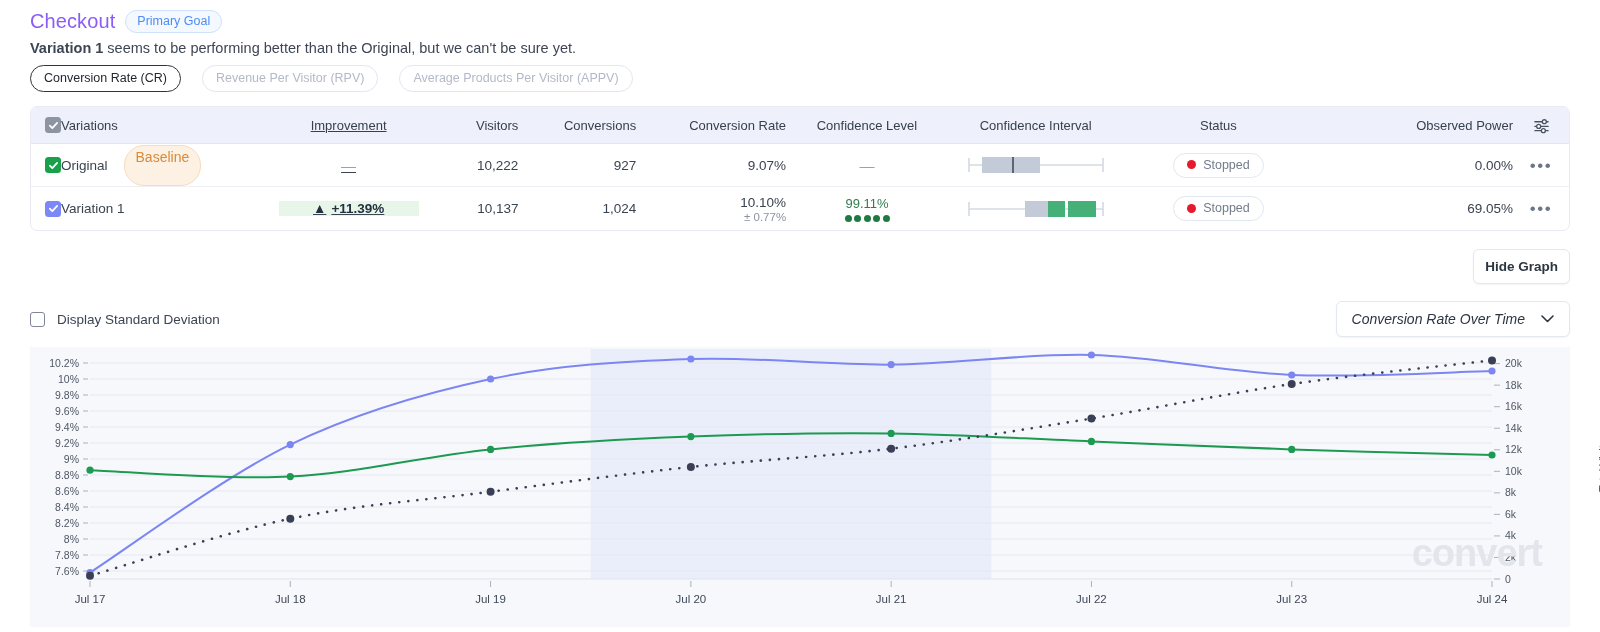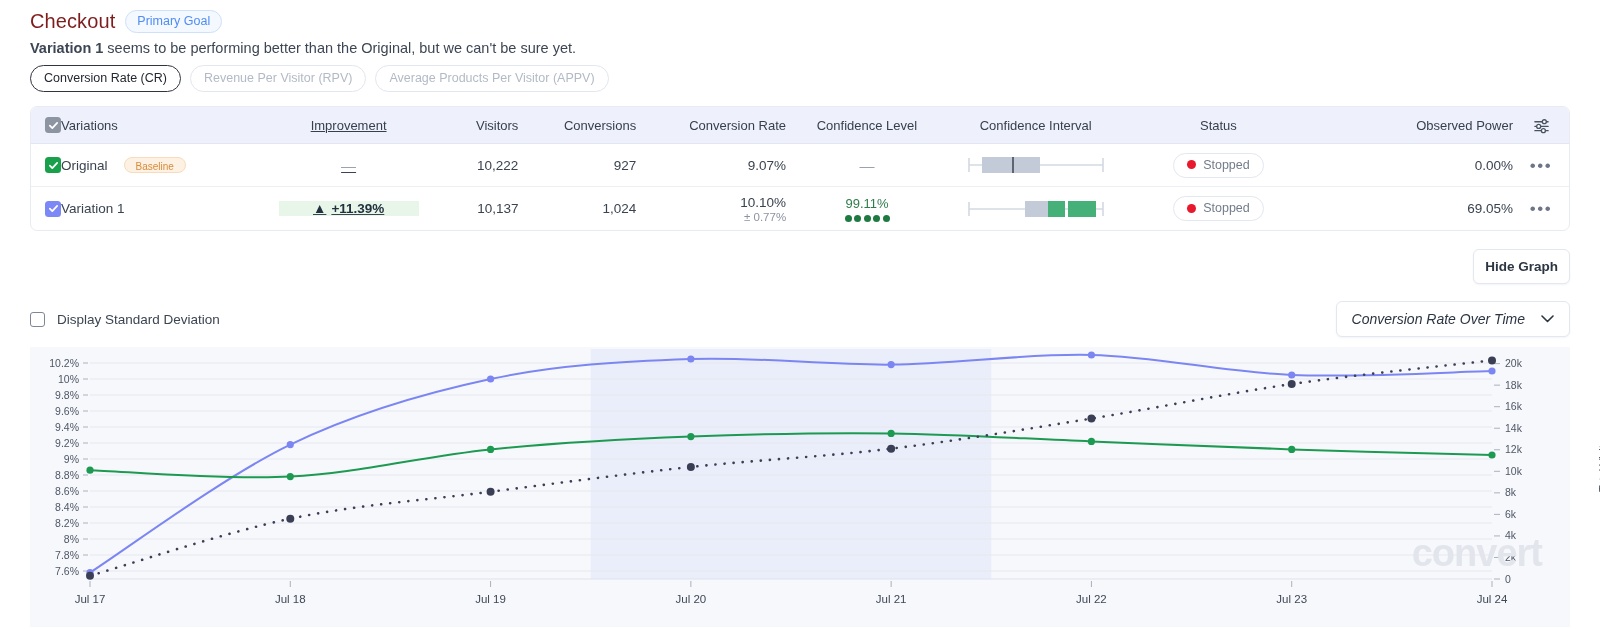--- a/index.html
+++ b/index.html
@@ -7,29 +7,29 @@
     width: 1600px; height: 632px;
     background: #ffffff;
     font-family: "Liberation Sans", sans-serif;
     color: #2d3748;
     overflow: hidden;
   }
   .page { position: relative; width: 1600px; height: 632px; padding: 0 30px; }
 
   
   .goal-row { display: flex; align-items: center; gap: 10px; padding-top: 10px; }
-  .goal-title { font-size: 20px; color: #7f1d1d; font-weight: 400; letter-spacing: .1px; }
+  .goal-title { font-size: 20px; color: #8b5cf6; font-weight: 400; letter-spacing: .1px; }
   .goal-badge {
     font-size: 12.5px; color: #4f8df5; border: 1px solid #cfe0fb;
     background: #f4f8ff; border-radius: 20px; padding: 3px 11px 4px; white-space: nowrap;
   }
   .summary { font-size: 14.5px; color: #3d4654; margin-top: 7px; }
   .summary b { font-weight: 700; }
 
-  .metric-tabs { display: flex; gap: 9px; margin-top: 9px; }
+  .metric-tabs { display: flex; gap: 21px; margin-top: 9px; }
   .metric-tab {
     font-size: 12.5px; padding: 5px 13px 6px; border-radius: 20px; white-space: nowrap;
     border: 1px solid #e2e6ee; color: #b3bac6; background: #fff; cursor: pointer;
   }
   .metric-tab.active { border-color: #31353d; color: #242830; font-weight: 400; }
 
   
   .tbl { width: 1540px; margin-top: 14px; border: 1px solid #e8ebf2; border-radius: 7px; overflow: hidden; background:#fff; }
   .trow { display: flex; align-items: center; }
   .thead { background: #eef1fb; height: 37px; border-bottom: 1px solid #e2e6f3; }
@@ -49,22 +49,22 @@
   .c-menu  { width: 56px;  justify-content: center; }
 
   .chk { width: 16px; height: 16px; border-radius: 3.5px; display:inline-flex; align-items:center; justify-content:center;
          font-size: 11px; color:#fff; flex: none; cursor: pointer; }
   .chk.grey  { background: #8d94a2; }
   .chk.green { background: #19a04b; }
   .chk.blue  { background: #7b88f5; }
   .chk svg { width: 11px; height: 11px; }
 
   .baseline-pill {
-    font-size: 10px; color: #d88b3a; background: #fdf1e3; border: 1px solid #f6dcbd;
-    border-radius: 20px; padding: 3px 11px 0; margin-left: 16px; white-space: nowrap;
+    font-size: 14px; color: #d88b3a; background: #fdf1e3; border: 1px solid #f6dcbd;
+    border-radius: 20px; padding: 3px 11px 20px; margin-left: 16px; white-space: nowrap;
   }
   .improve-hl { background: #e8f6ea; height: 100%; width: 140px; display:flex; align-items:center; justify-content:center; }
   .improve-val { font-size: 13.5px; color: #22303f; font-weight: 600; display:flex; align-items:center; gap:5px;}
   .dash { color: #9aa2b0; font-size: 15px; }
 
   .cr-main { font-size: 13.5px; color:#3a4350; }
   .cr-sub  { font-size: 11.5px; color:#8b93a2; margin-top:1px; }
   .conf-val { font-size: 13px; color:#2e7d4b; }
   .conf-dots { display:flex; gap:2.5px; margin-top:4px; }
   .conf-dots i { width:7px; height:7px; border-radius:50%; background:#1f7a42; display:block; }

